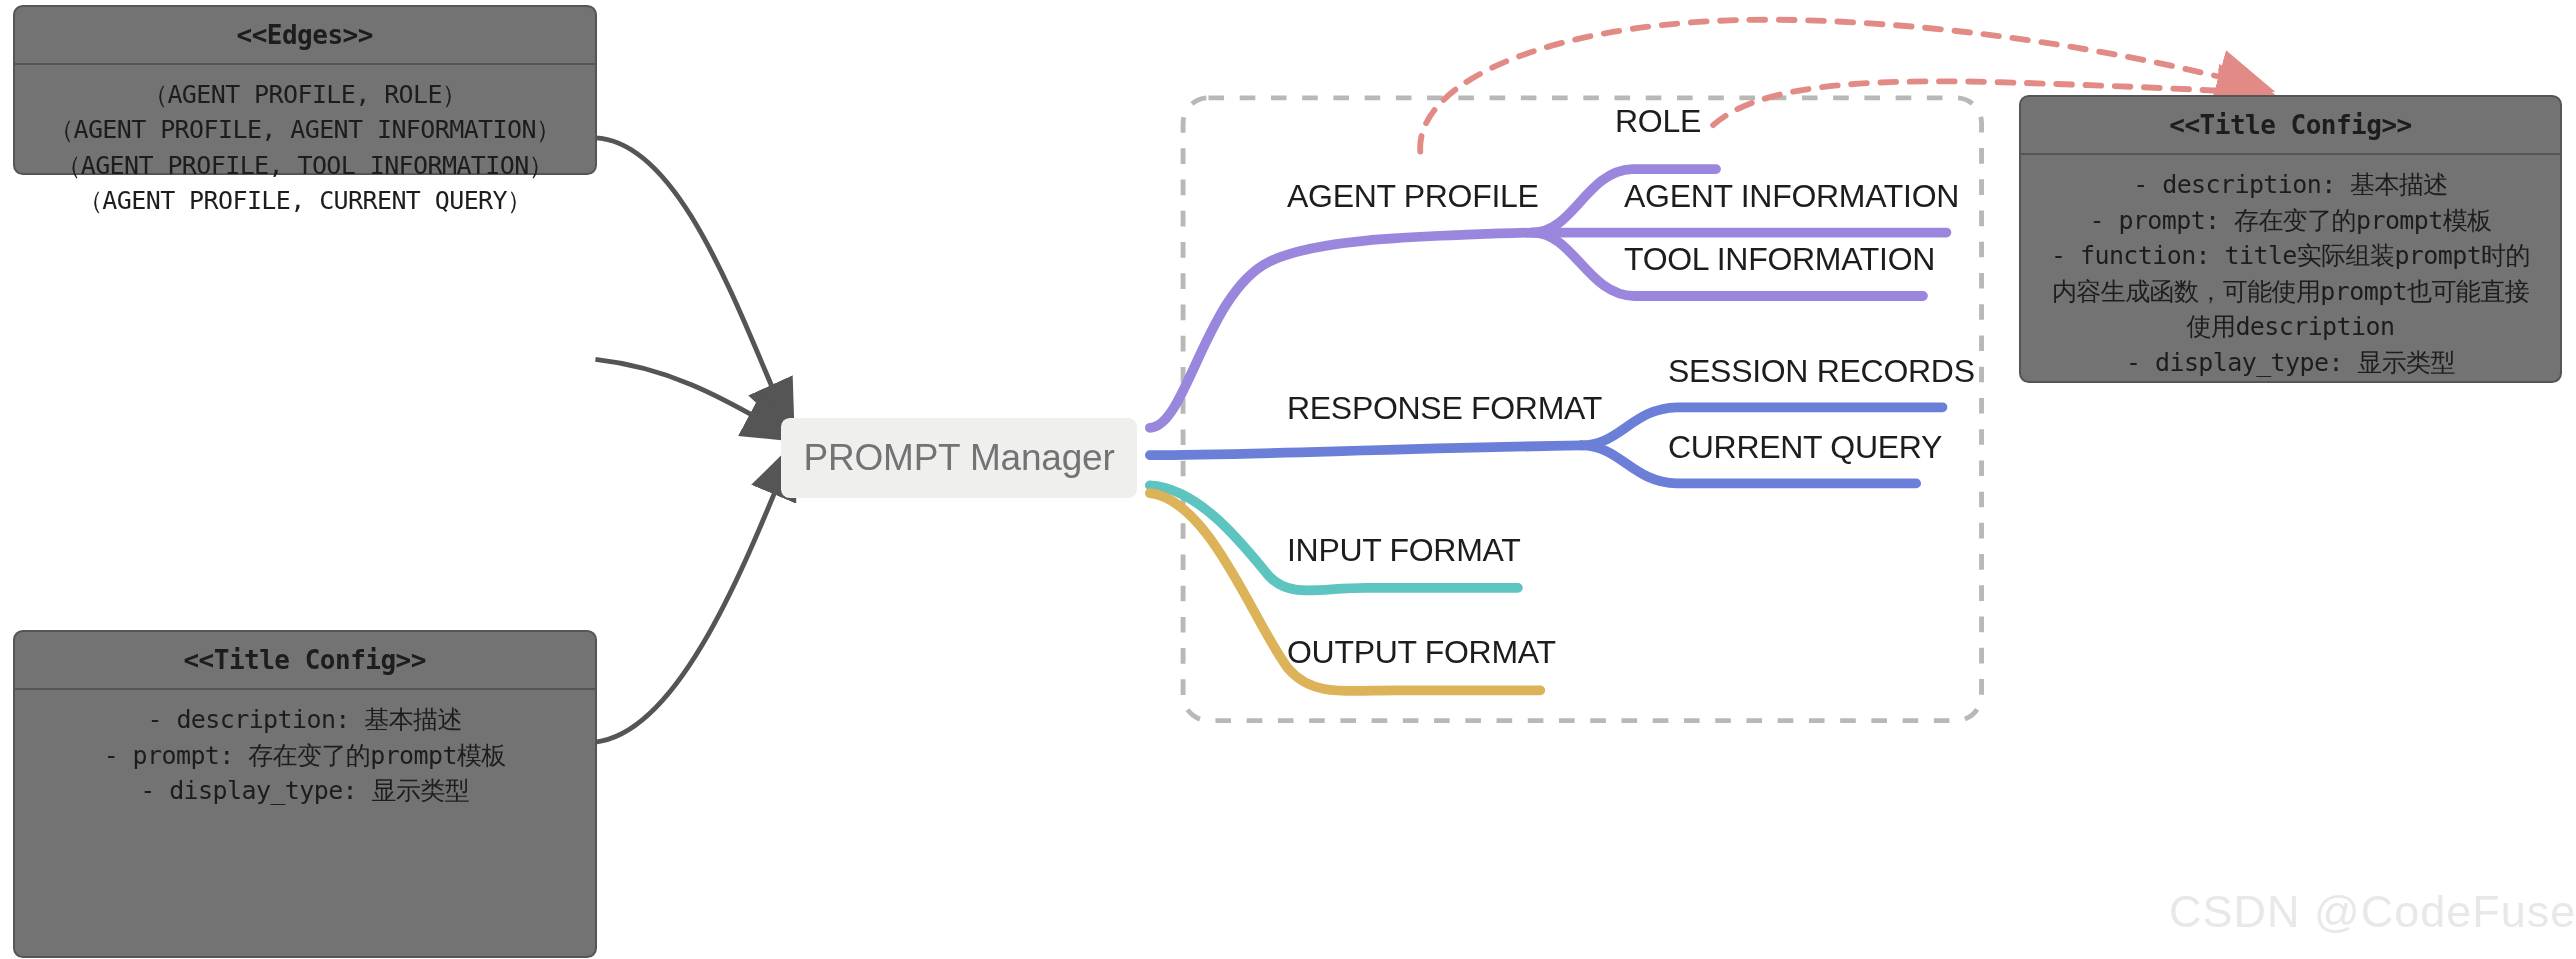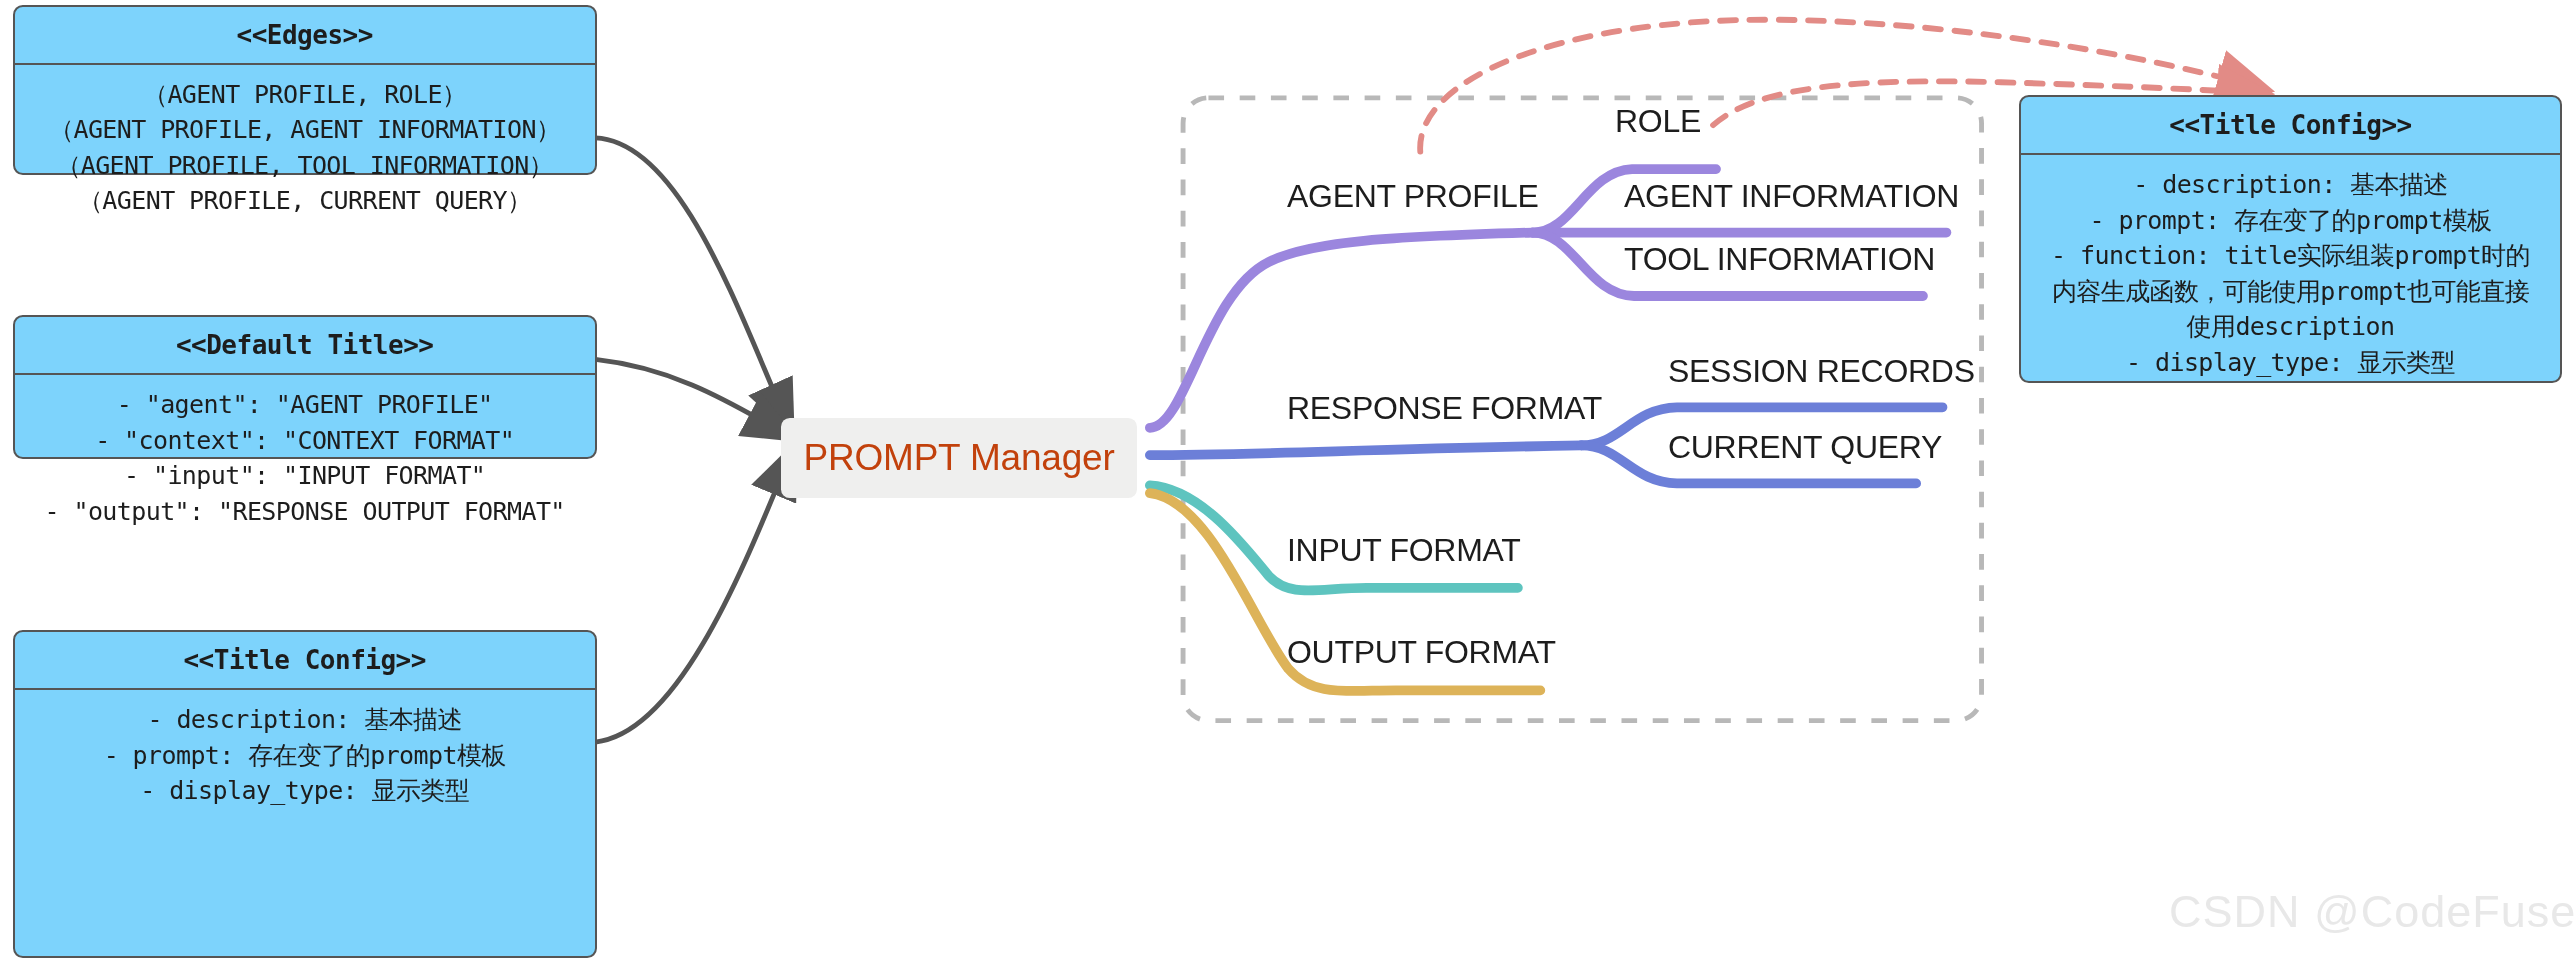--- a/index.html
+++ b/index.html
@@ -3,34 +3,34 @@
 <meta charset="utf-8">
 <style>
   html,body{margin:0;padding:0;background:#ffffff;}
   body{width:2576px;height:960px;position:relative;overflow:hidden;
        font-family:"Liberation Sans", sans-serif;}
 
   .stage{position:absolute;left:0;top:0;width:2576px;height:960px;}
 
   
   .umlbox{position:absolute;border:2.9px solid #555555;border-radius:9.8px;
-          background:#7dd3fc;box-sizing:border-box;}
+          background:#737373;box-sizing:border-box;}
   .uml-title{text-align:center;font-family:"DejaVu Sans Mono", monospace;
              font-weight:bold;font-size:26px;color:#1d1d1d;
              padding:12.7px 7.8px 13.7px 7.8px;border-bottom:2.9px solid #555555;
              letter-spacing:-0.5px;white-space:nowrap;}
   .uml-body{padding:11.7px 11.7px 13.7px 11.7px;}
   .uml-line{font-family:"DejaVu Sans Mono", monospace;font-size:25px;
             color:#1d1d1d;line-height:1.42;white-space:pre-wrap;
             letter-spacing:-0.6px;text-align:center;}
 
   
   .center-node{position:absolute;background:#efefee;border-radius:8.8px;
                display:flex;align-items:center;justify-content:center;
-               font-size:37px;color:#c2410c;letter-spacing:-0.2px;}
+               font-size:37px;color:#737373;letter-spacing:-0.2px;}
 
   
   .leaf-label{position:absolute;font-size:32px;color:#1d1d1d;
               letter-spacing:-0.3px;white-space:nowrap;}
 
   
   .watermark{position:absolute;font-size:45px;color:#e8e8e8;
              letter-spacing:1px;white-space:nowrap;}
 
   svg.layer{position:absolute;left:0;top:0;width:2576px;height:960px;
@@ -77,29 +77,20 @@
   <div class="umlbox" style="left:12.7px; top:4.9px; width:584px; height:170px;">
     <div class="uml-title">&lt;&lt;Edges&gt;&gt;</div>
     <div class="uml-body">
       <div class="uml-line">（AGENT PROFILE, ROLE）</div>
       <div class="uml-line">（AGENT PROFILE, AGENT INFORMATION）</div>
       <div class="uml-line">（AGENT PROFILE, TOOL INFORMATION）</div>
       <div class="uml-line">（AGENT PROFILE, CURRENT QUERY）</div>
     </div>
   </div>
 
-  <div class="umlbox" style="left:12.7px; top:315px; width:584px; height:144px;">
-    <div class="uml-title">&lt;&lt;Default Title&gt;&gt;</div>
-    <div class="uml-body">
-      <div class="uml-line">- "agent": "AGENT PROFILE"</div>
-      <div class="uml-line">- "context": "CONTEXT FORMAT"</div>
-      <div class="uml-line">- "input": "INPUT FORMAT"</div>
-      <div class="uml-line">- "output": "RESPONSE OUTPUT FORMAT"</div>
-    </div>
-  </div>
 
   <div class="umlbox" style="left:12.7px; top:630px; width:584px; height:328px;">
     <div class="uml-title">&lt;&lt;Title Config&gt;&gt;</div>
     <div class="uml-body">
       <div class="uml-line">- description: 基本描述</div>
       <div class="uml-line">- prompt: 存在变了的prompt模板</div>
       <div class="uml-line">- display_type: 显示类型</div>
     </div>
   </div>
 

